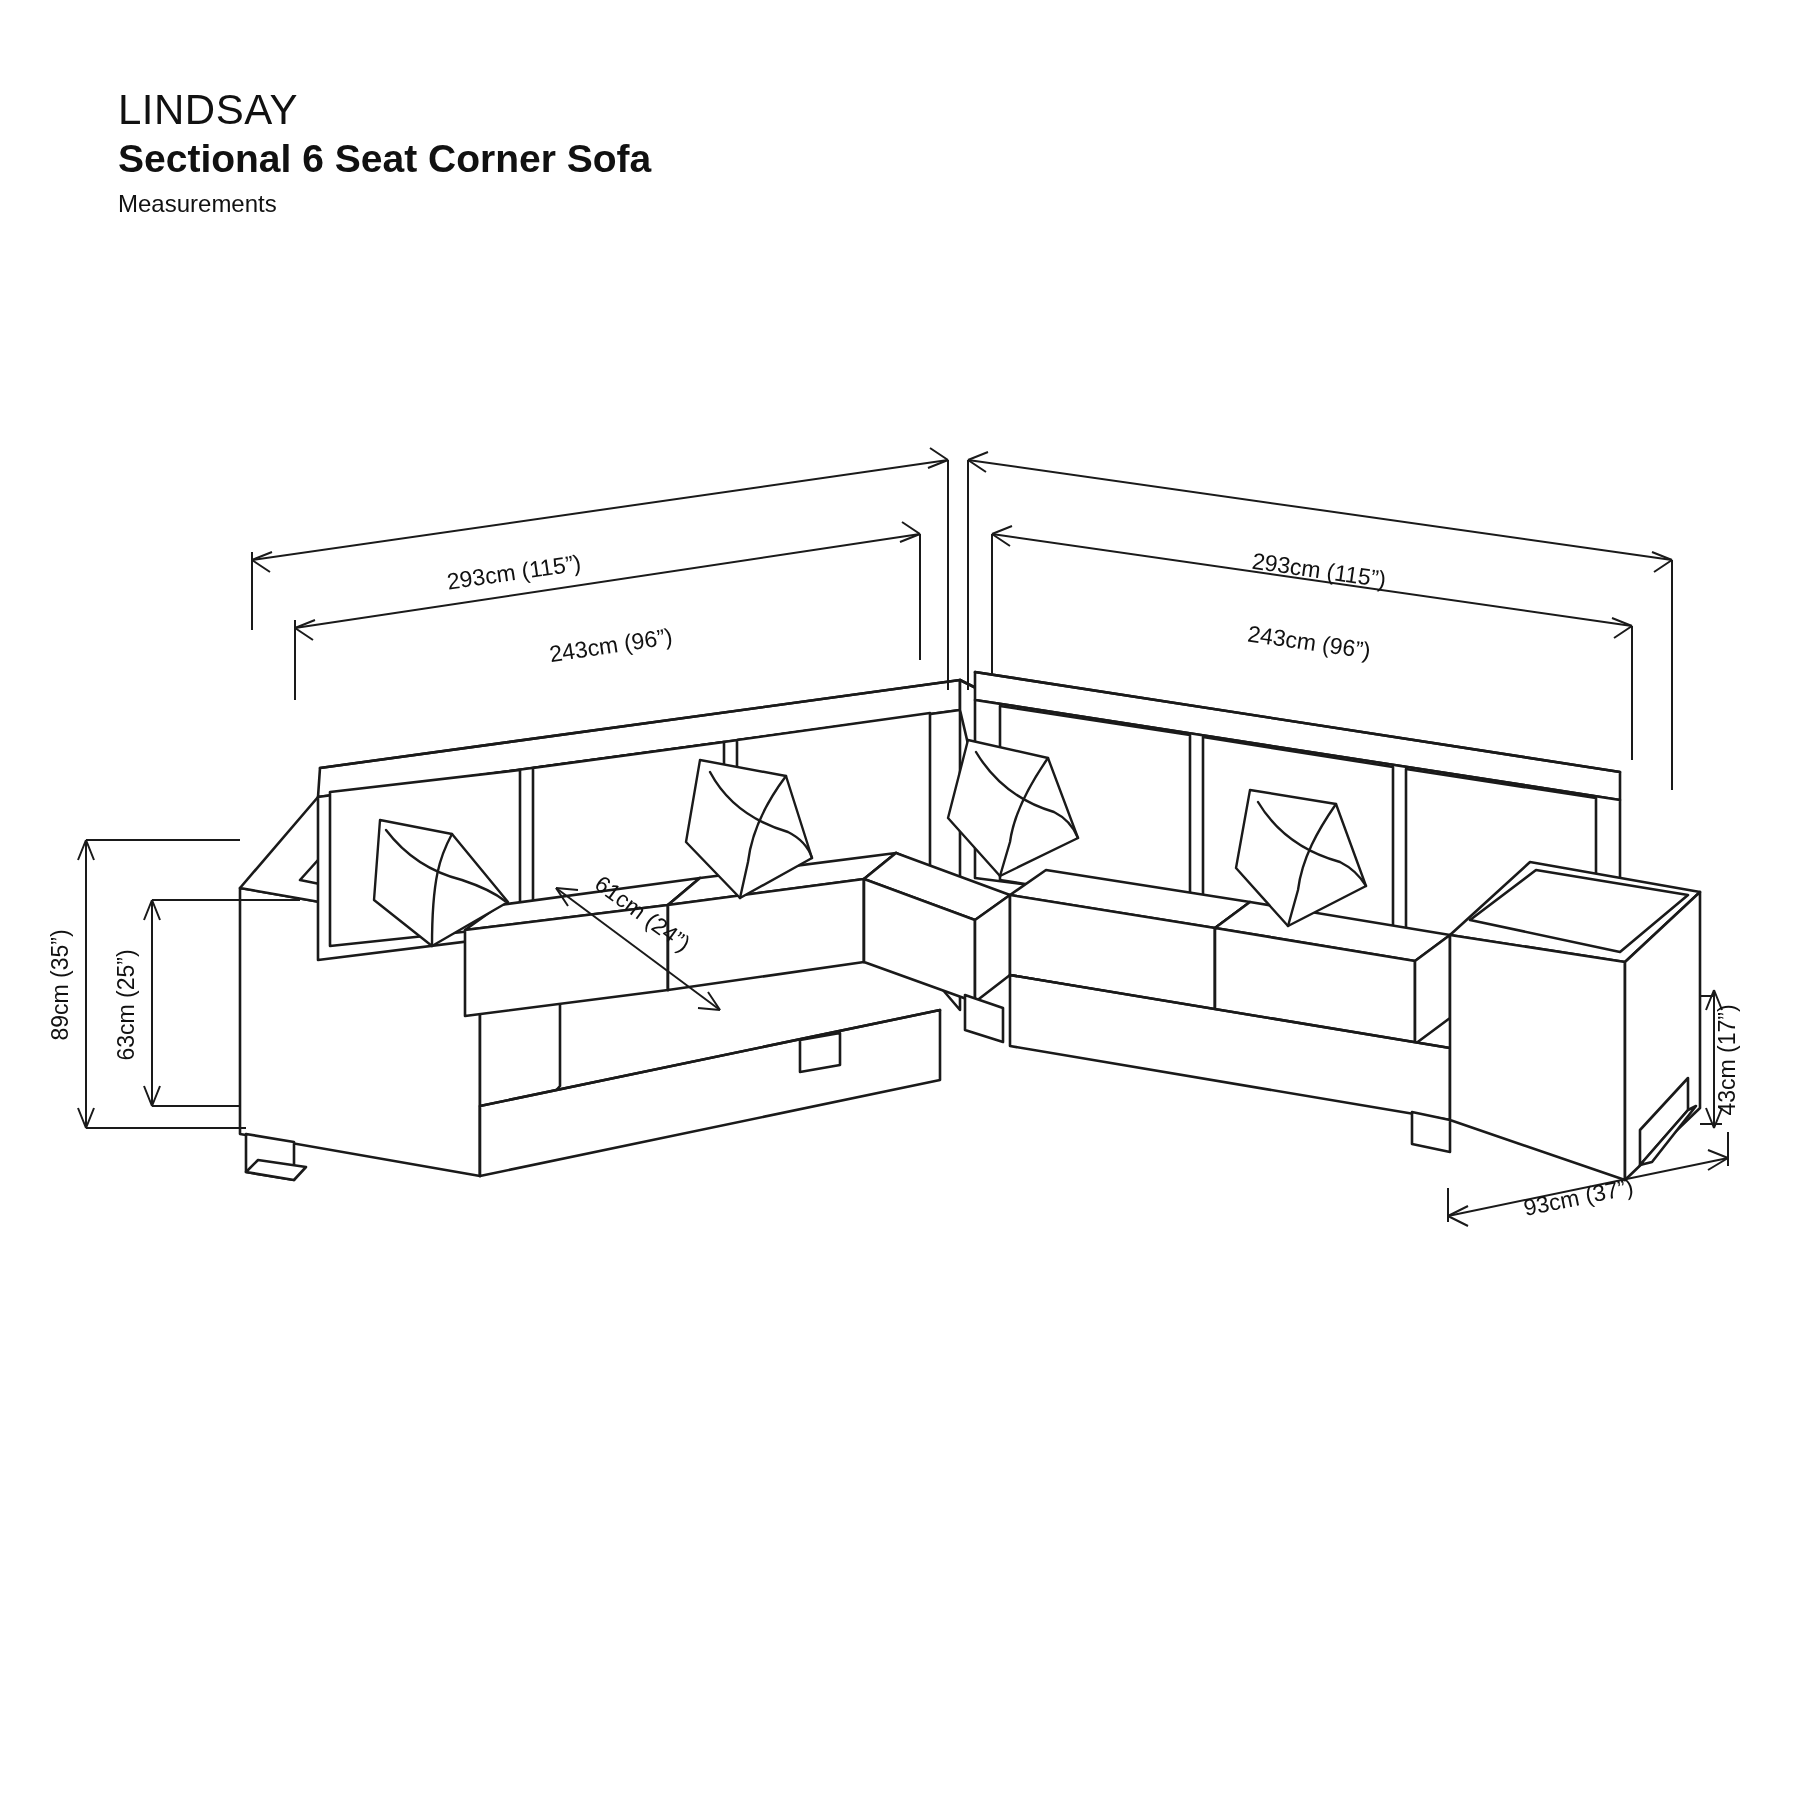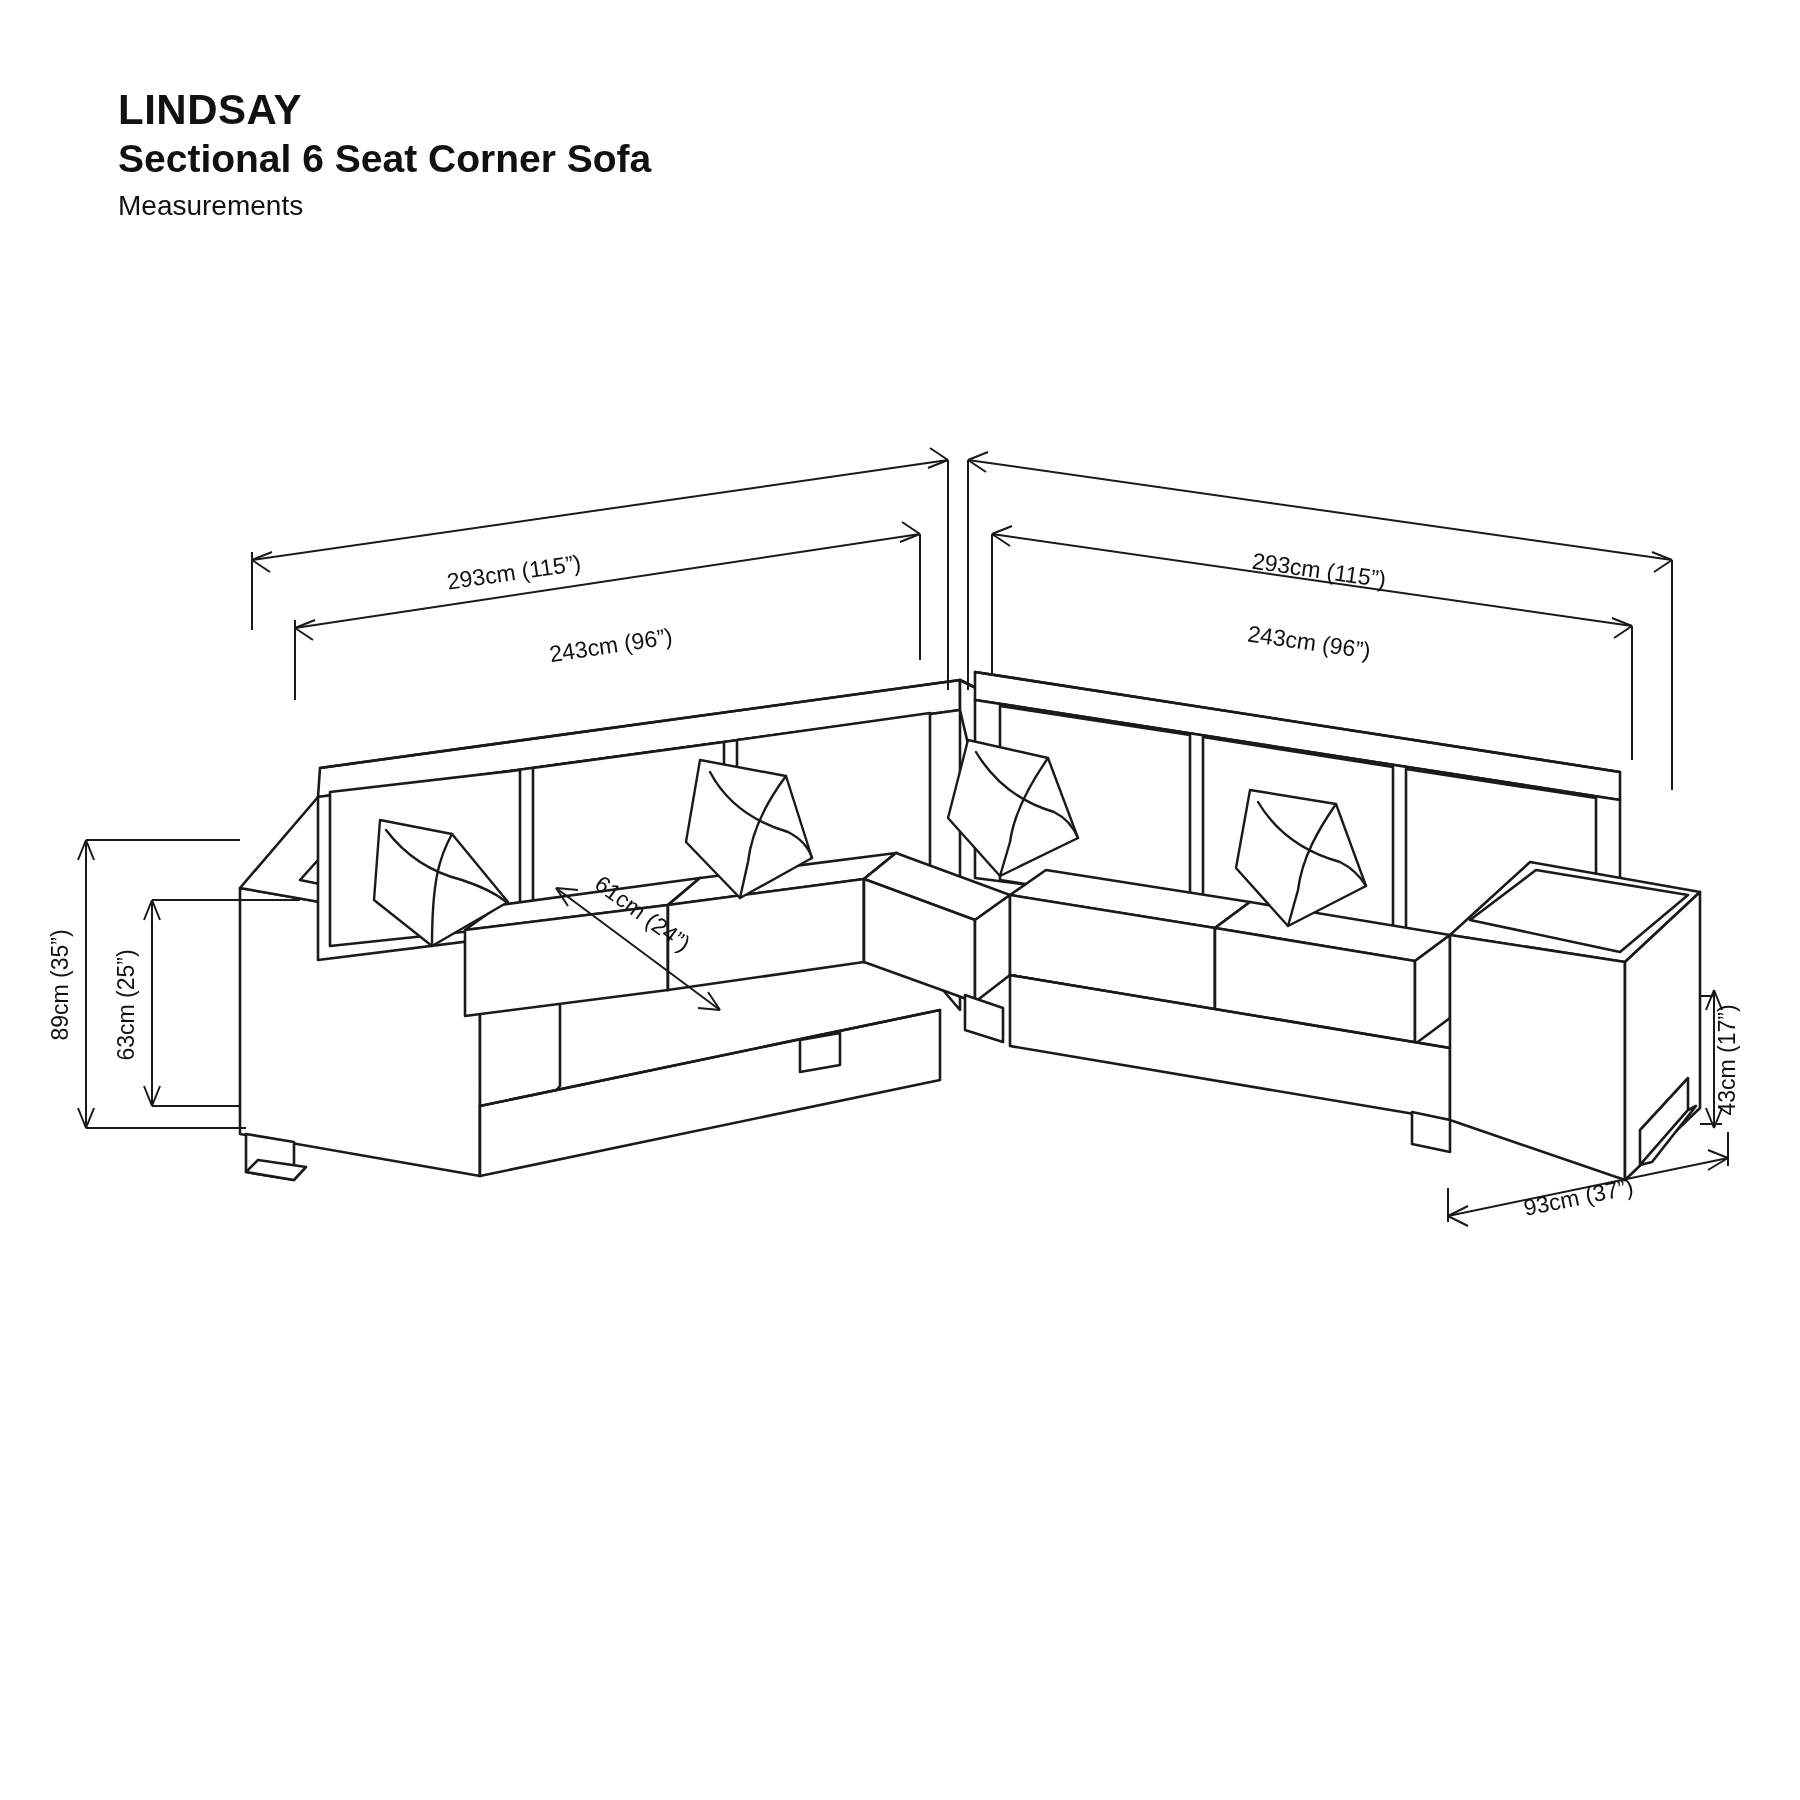--- a/index.html
+++ b/index.html
@@ -15,33 +15,33 @@
     color: #111111;
     overflow: hidden;
   }
   #titleblock {
     position: absolute;
     left: 118px;
     top: 88px;
   }
   #titleblock .brand {
     font-size: 42px;
-    font-weight: bold;
+    font-weight: normal;
     letter-spacing: 0.5px;
     line-height: 1.05;
     margin: 0 0 6px 0;
   }
   #titleblock .product {
     font-size: 39px;
     font-weight: bold;
     line-height: 1.1;
     margin: 0 0 10px 0;
   }
   #titleblock .caption {
-    font-size: 28px;
+    font-size: 24px;
     font-weight: normal;
     line-height: 1.1;
     margin: 0;
   }
   #drawing {
     position: absolute;
     left: 0;
     top: 0;
     width: 1800px;
     height: 1800px;

